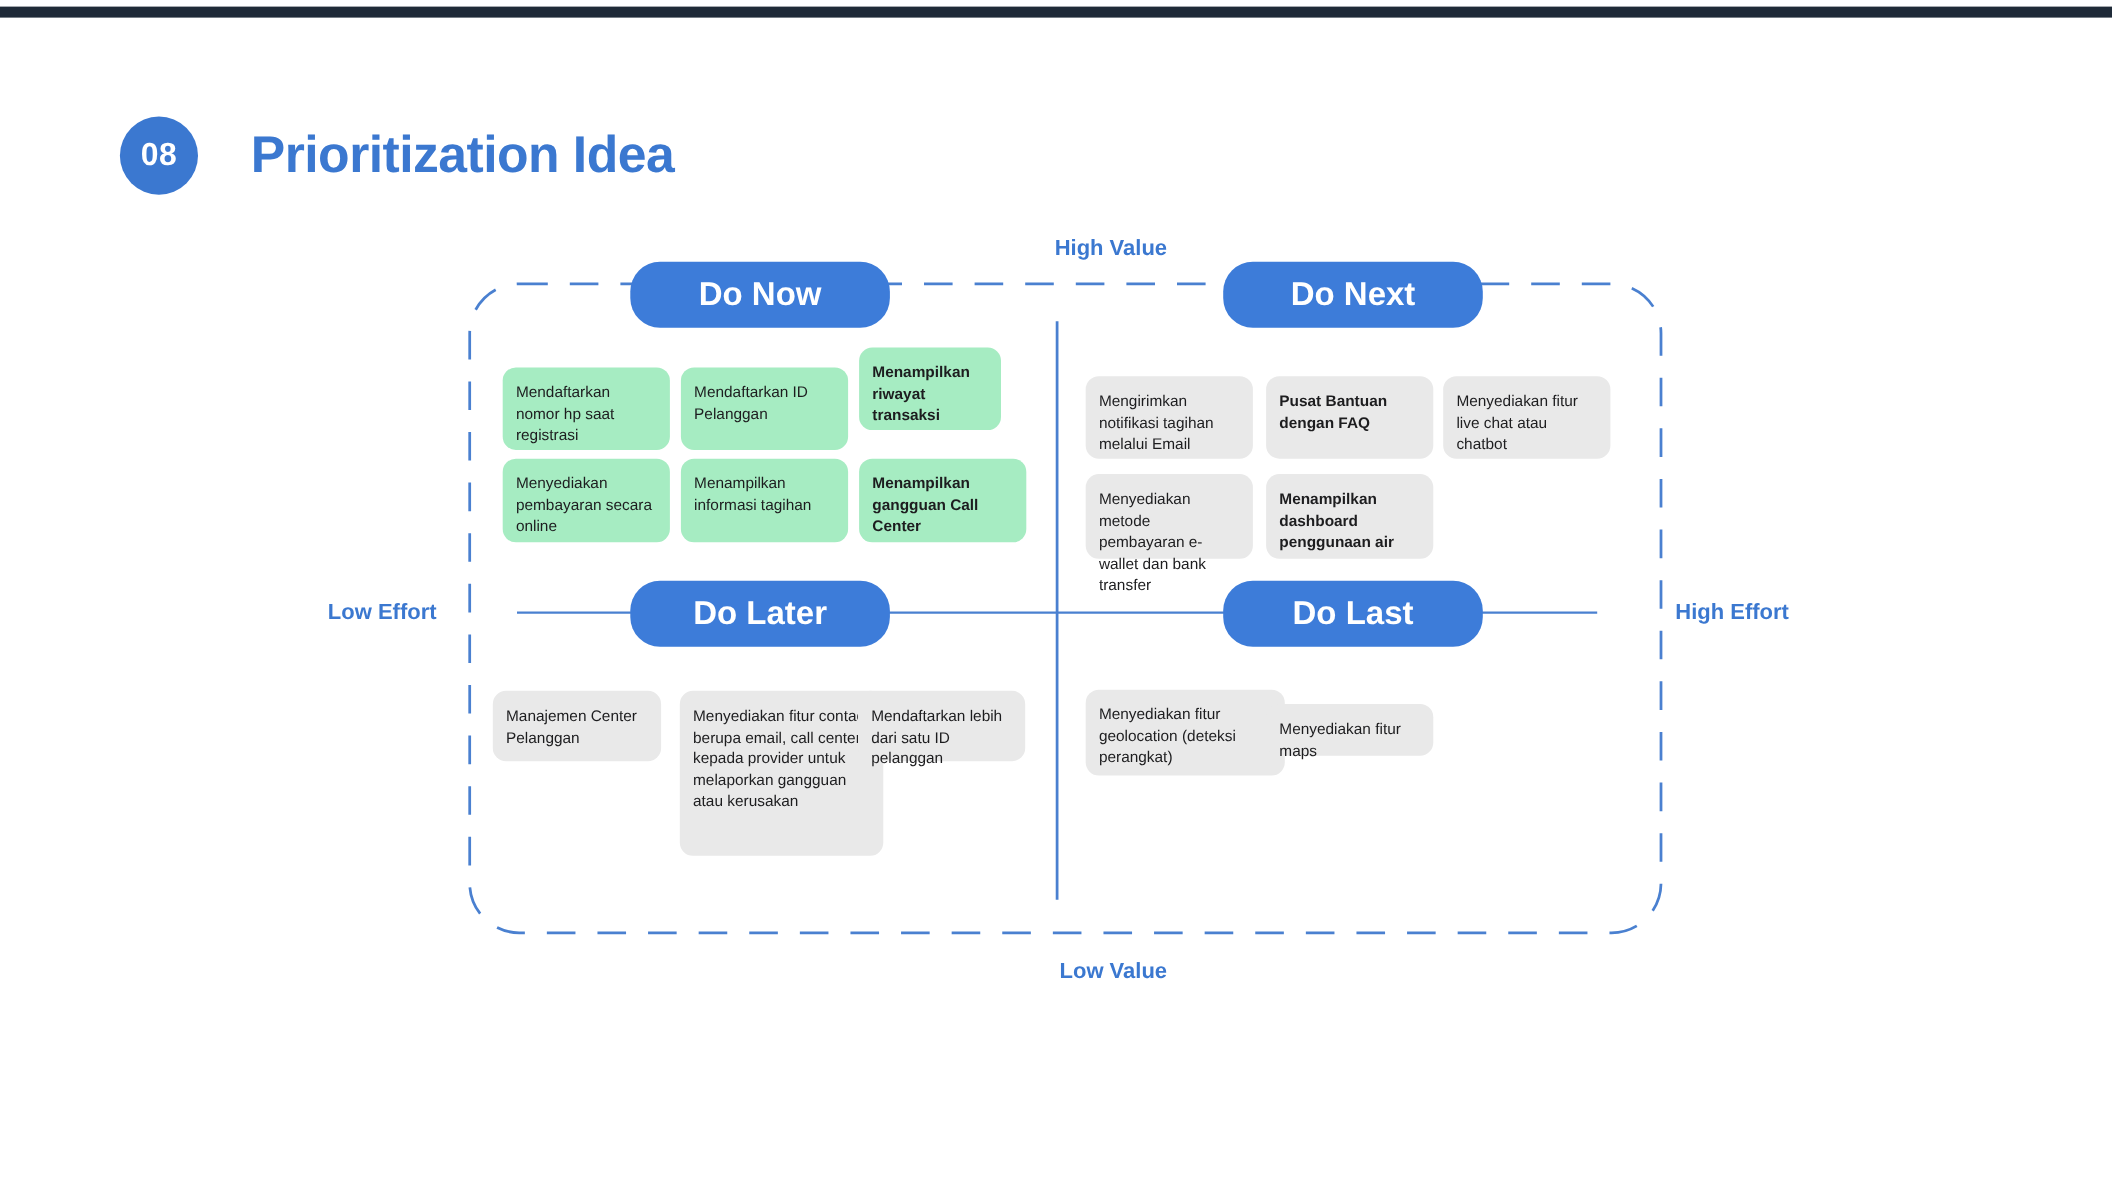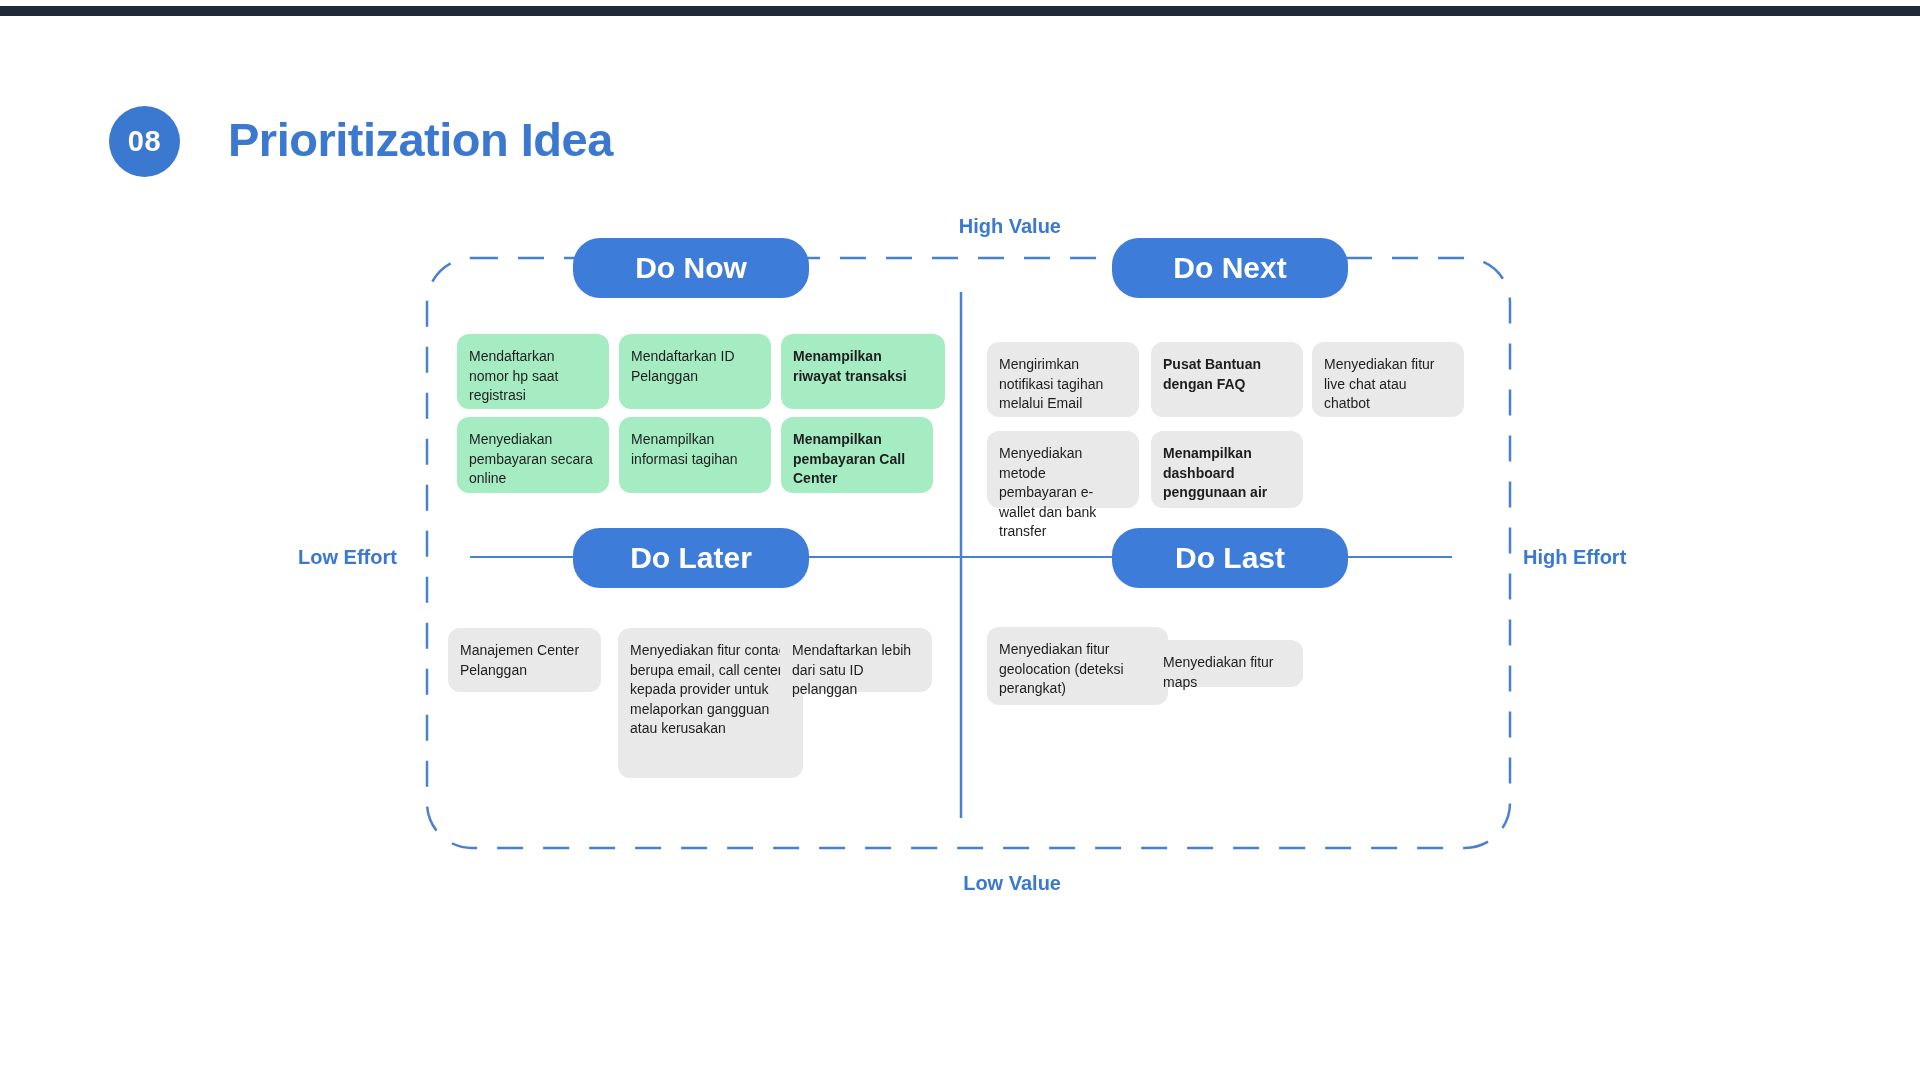--- a/index.html
+++ b/index.html
@@ -54,24 +54,24 @@
 <div class="pill" style="left:573px;top:528px">Do Later</div>
 <div class="pill" style="left:1112px;top:528px">Do Last</div>
 
 <div class="axis-label center" style="left:861px;top:215px">High Value</div>
 <div class="axis-label center" style="left:861px;top:872px">Low Value</div>
 <div class="axis-label" style="left:298px;top:546px">Low Effort</div>
 <div class="axis-label" style="left:1523px;top:546px">High Effort</div>
 
 <div class="sticky green" style="left:457px;top:334px;width:152px;height:75px">Mendaftarkan nomor hp saat registrasi</div>
 <div class="sticky green" style="left:619px;top:334px;width:152px;height:75px">Mendaftarkan ID Pelanggan</div>
-<div class="sticky green em" style="left:781px;top:334px;width:164px;height:75px">Menampilkan riwayat transaksi</div>
+<div class="sticky green em" style="left:781px;top:316px;width:129px;height:75px">Menampilkan riwayat transaksi</div>
 <div class="sticky green" style="left:457px;top:417px;width:152px;height:76px">Menyediakan pembayaran secara online</div>
 <div class="sticky green" style="left:619px;top:417px;width:152px;height:76px">Menampilkan informasi tagihan</div>
-<div class="sticky green em" style="left:781px;top:417px;width:152px;height:76px">Menampilkan pembayaran Call Center</div>
+<div class="sticky green em" style="left:781px;top:417px;width:152px;height:76px">Menampilkan gangguan Call Center</div>
 
 <div class="sticky gray" style="left:987px;top:342px;width:152px;height:75px">Mengirimkan notifikasi tagihan melalui Email</div>
 <div class="sticky gray em" style="left:1151px;top:342px;width:152px;height:75px">Pusat Bantuan dengan FAQ</div>
 <div class="sticky gray" style="left:1312px;top:342px;width:152px;height:75px">Menyediakan fitur live chat atau chatbot</div>
 <div class="sticky gray" style="left:987px;top:431px;width:152px;height:77px">Menyediakan metode pembayaran e-wallet dan bank transfer</div>
 <div class="sticky gray em" style="left:1151px;top:431px;width:152px;height:77px">Menampilkan dashboard penggunaan air</div>
 
 <div class="sticky gray" style="left:448px;top:628px;width:153px;height:64px">Manajemen Center Pelanggan</div>
 <div class="sticky gray" style="left:618px;top:628px;width:185px;height:150px">Menyediakan fitur contact berupa email, call center kepada provider untuk melaporkan gangguan atau kerusakan</div>
 <div class="sticky gray" style="left:780px;top:628px;width:152px;height:64px">Mendaftarkan lebih dari satu ID pelanggan</div>

